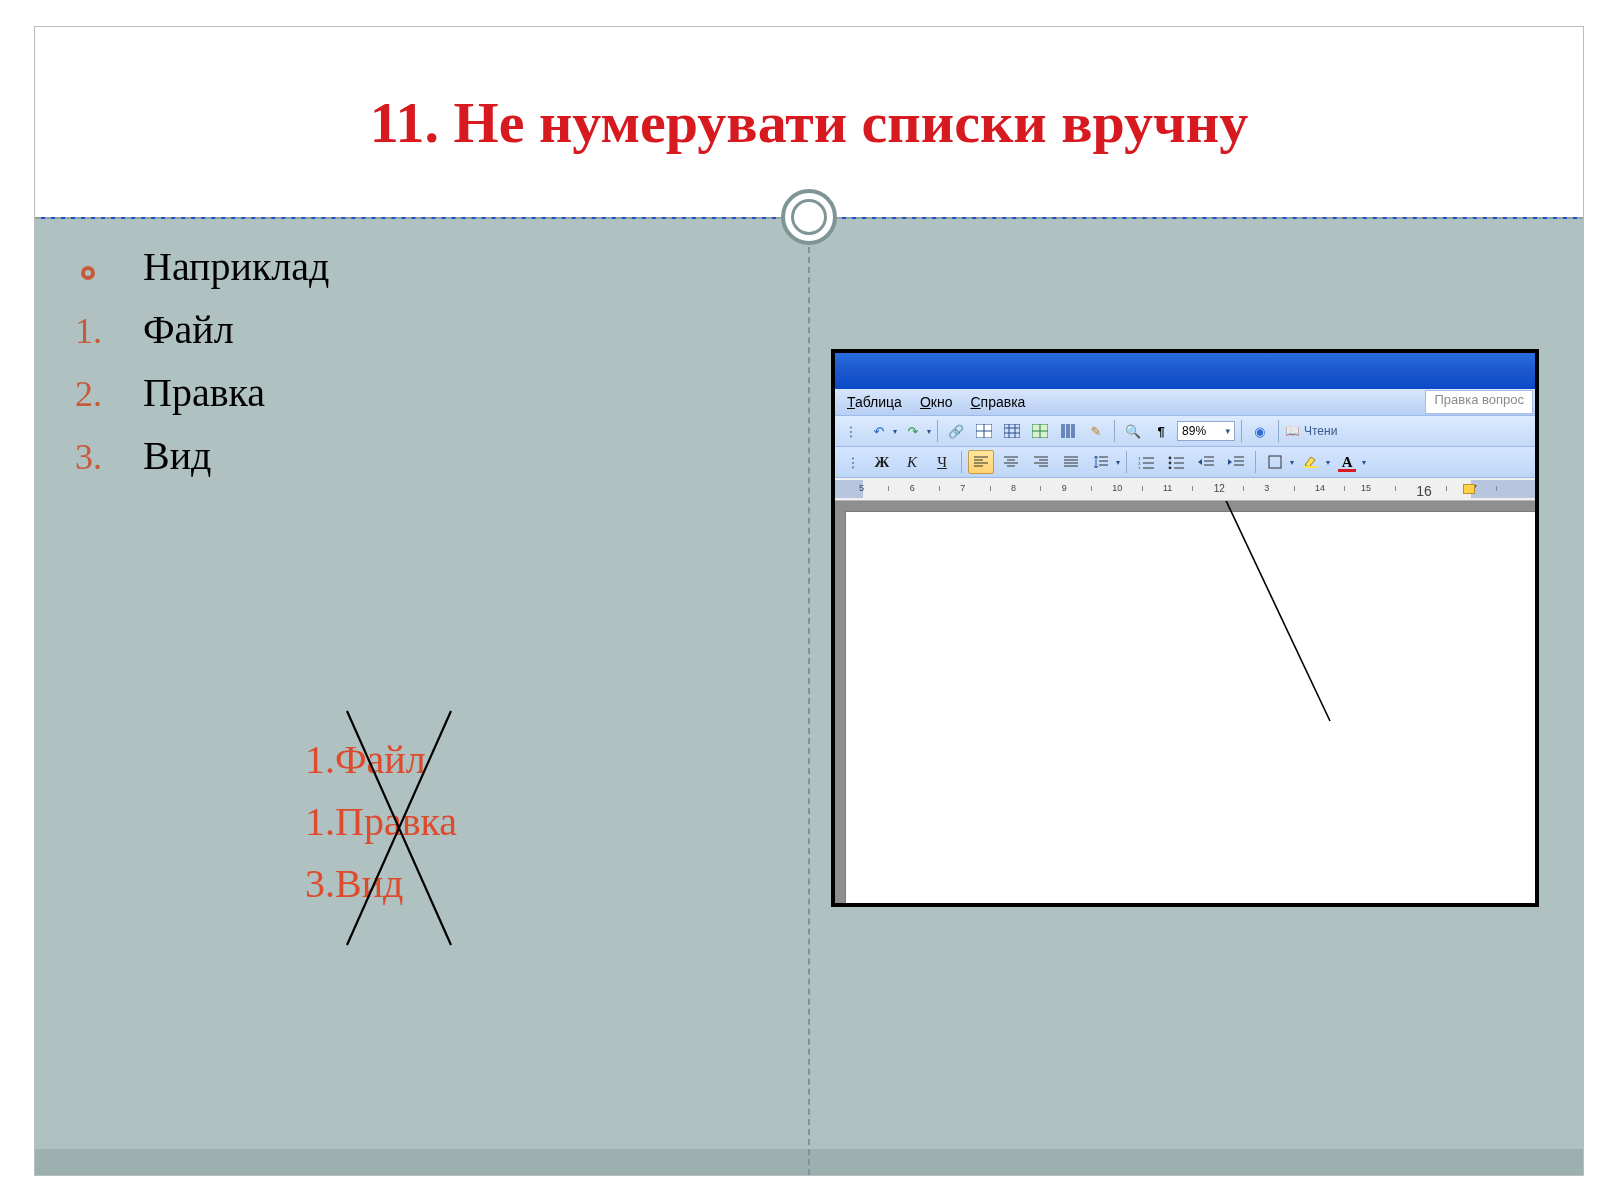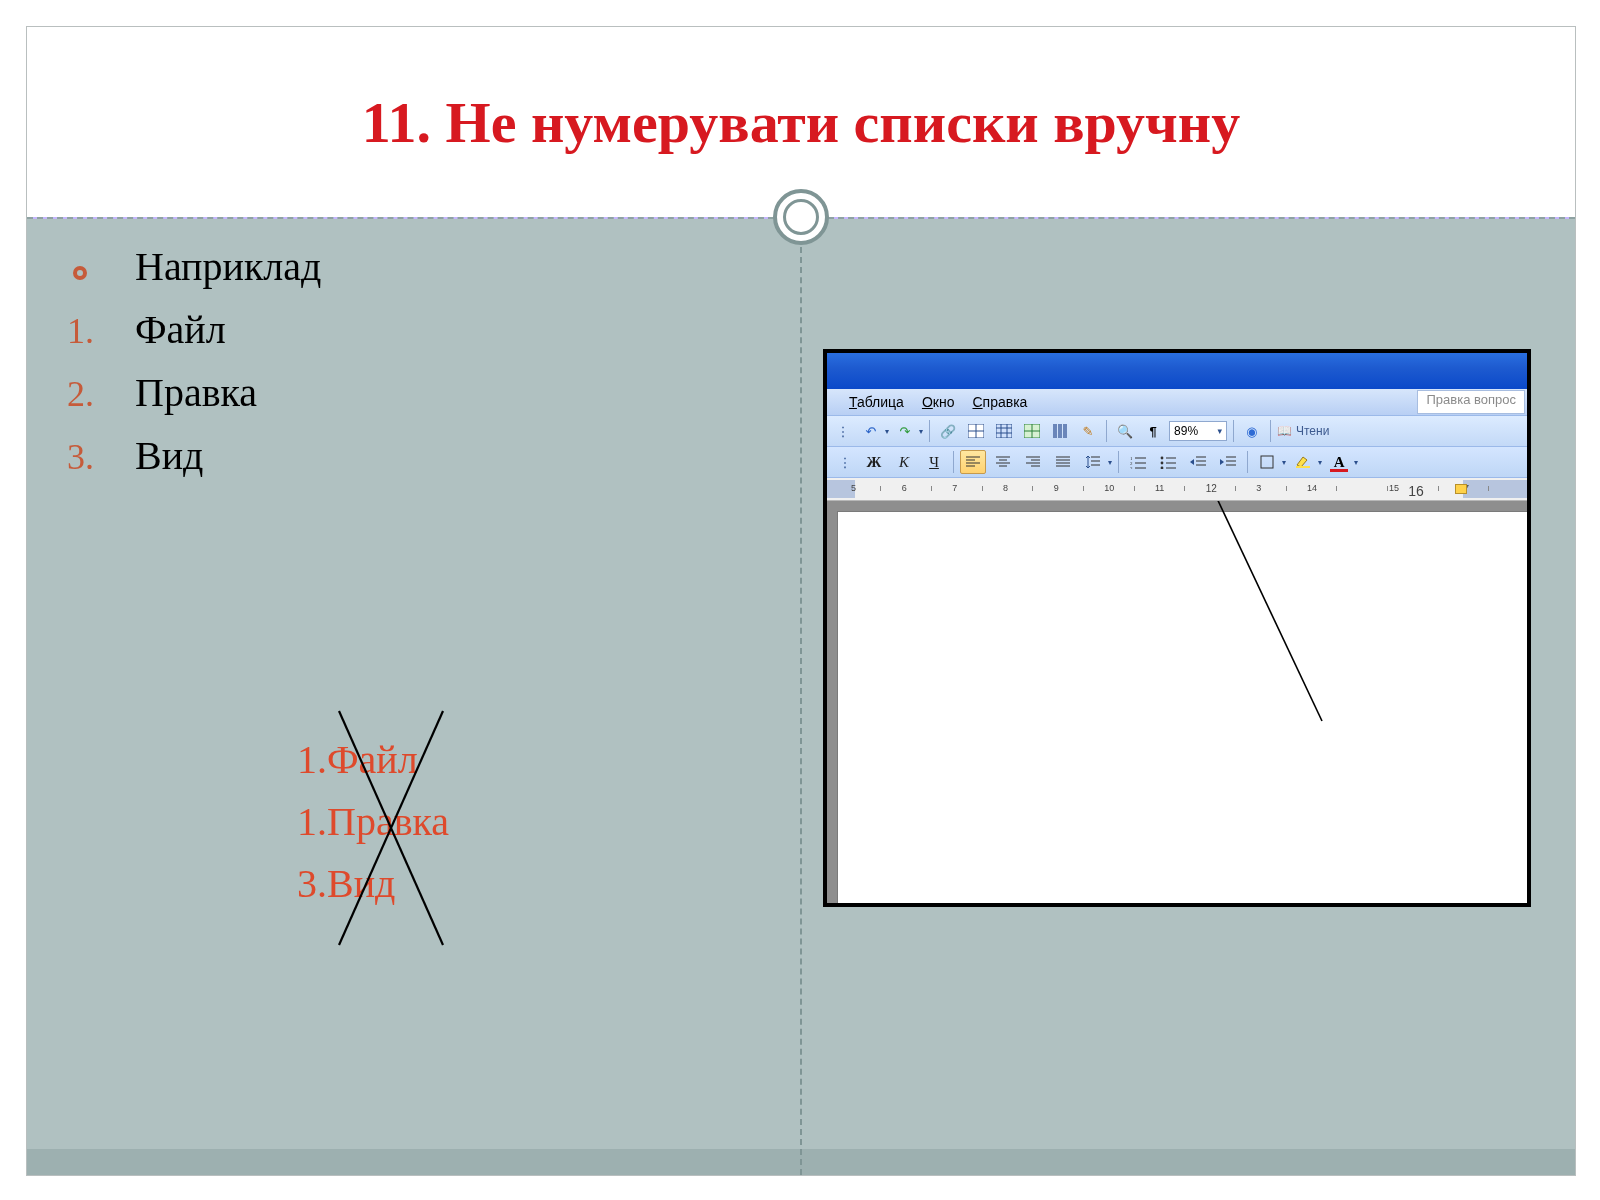--- a/index.html
+++ b/index.html
@@ -17,21 +17,22 @@
     box-sizing: border-box;
     background: #fff;
     position: relative;
   }
   .slide-border {
     width: 100%;
     height: 100%;
     border: 1px solid #b9bfbf;
     position: relative;
     overflow: hidden;
-    background: #c4b5fd;
+    background: #1d4ed8;
+    margin-left: 8px;
   }
   .title-area {
     width: 100%;
     height: 190px;
     background: #fff;
     display: flex;
     align-items: center;
     justify-content: center;
   }
   .title-text {
@@ -173,21 +174,21 @@
   }
   .word-titlebar {
     height: 36px;
     background: linear-gradient(to bottom, #2a6fe0 0%, #1e5bd0 40%, #0b49c9 100%);
   }
   .word-menubar {
     height: 26px;
     background: linear-gradient(to bottom, #d7e6fb 0%, #b8cff4 100%);
     display: flex;
     align-items: center;
-    padding: 0 22px;
+    padding: 0 12px;
     border-bottom: 1px solid #9bb9e9;
     gap: 18px;
     color: #000;
     position: relative;
   }
   .word-menubar .menu-item {
     white-space: nowrap;
   }
   .word-question {
     position: absolute;
@@ -539,21 +540,21 @@
               <span style="position:absolute;left:277.3333333333333px;top:5px;font-size:9px;color:#444">10</span>
               <span style="position:absolute;left:306.66666666666663px;top:8px;width:1px;height:5px;background:#888"></span>
               <span style="position:absolute;left:328px;top:5px;font-size:9px;color:#444">11</span>
               <span style="position:absolute;left:357.3333333333333px;top:8px;width:1px;height:5px;background:#888"></span>
               <span style="position:absolute;left:378.66666666666663px;top:5px;font-size:10px;color:#444">12</span>
               <span style="position:absolute;left:407.99999999999994px;top:8px;width:1px;height:5px;background:#888"></span>
               <span style="position:absolute;left:429.3333333333333px;top:5px;font-size:9px;color:#444">3</span>
               <span style="position:absolute;left:458.66666666666663px;top:8px;width:1px;height:5px;background:#888"></span>
               <span style="position:absolute;left:480px;top:5px;font-size:9px;color:#444">14</span>
               <span style="position:absolute;left:509.3333333333333px;top:8px;width:1px;height:5px;background:#888"></span>
-              <span style="position:absolute;left:562px;top:5px;font-size:9px;color:#444">15</span>
+              <span style="position:absolute;left:526px;top:5px;font-size:9px;color:#444">15</span>
               <span style="position:absolute;left:560px;top:8px;width:1px;height:5px;background:#888"></span>
               <span style="position:absolute;left:581.3333333333333px;top:5px;font-size:14px;color:#444">16</span>
               <span style="position:absolute;left:610.6666666666666px;top:8px;width:1px;height:5px;background:#888"></span>
               <span style="position:absolute;left:632px;top:5px;font-size:9px;color:#444">17</span>
               <span style="position:absolute;left:661.3333333333334px;top:8px;width:1px;height:5px;background:#888"></span>
             </div>
           <div class="ruler-mark-yellow" style="left:628px"></div>
         </div>
 
         <div class="word-page">

